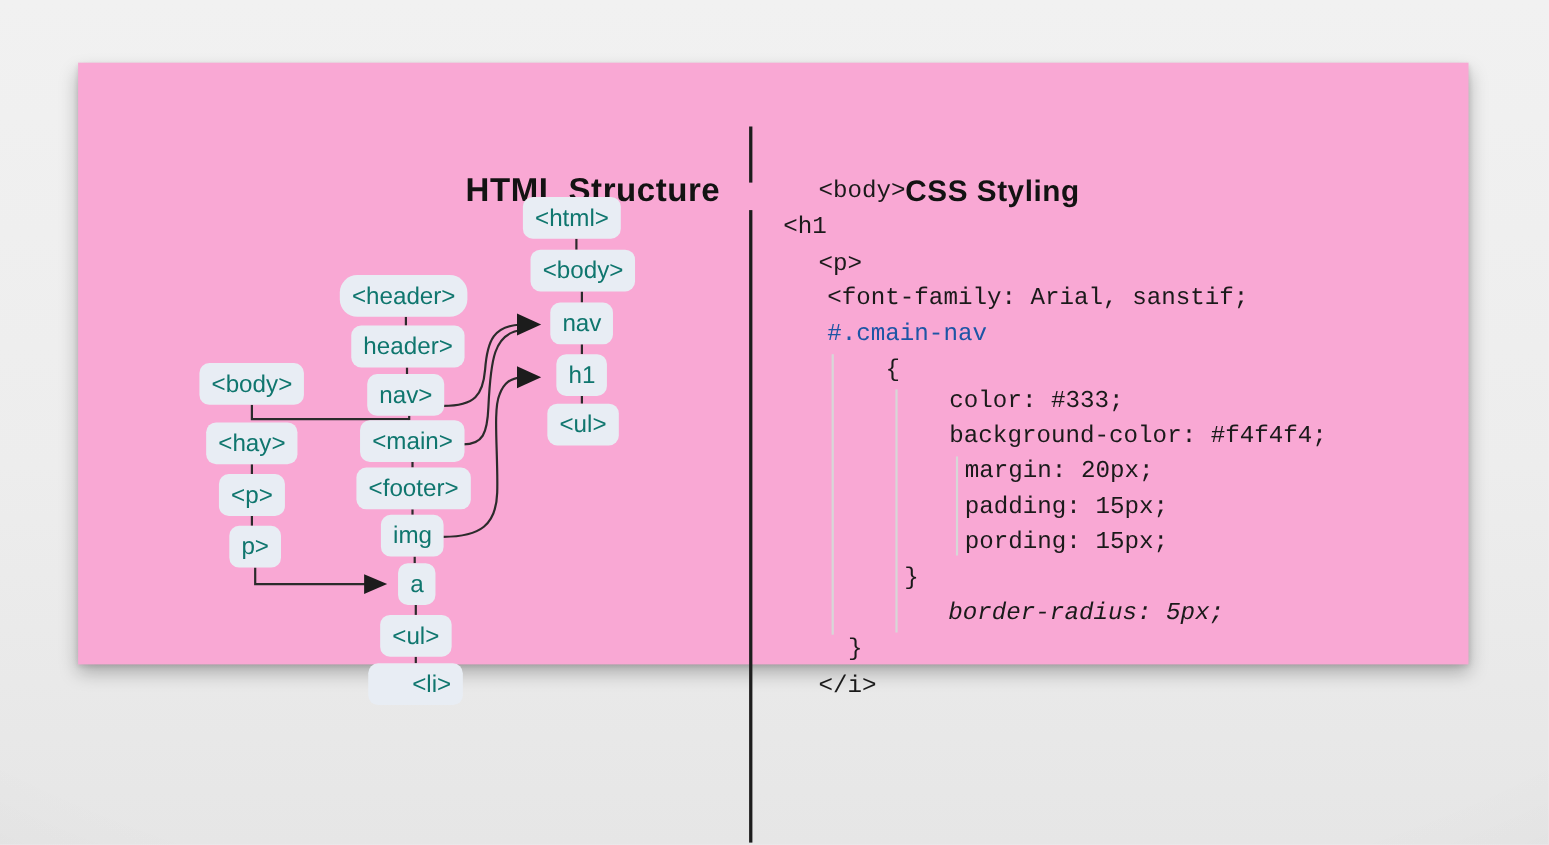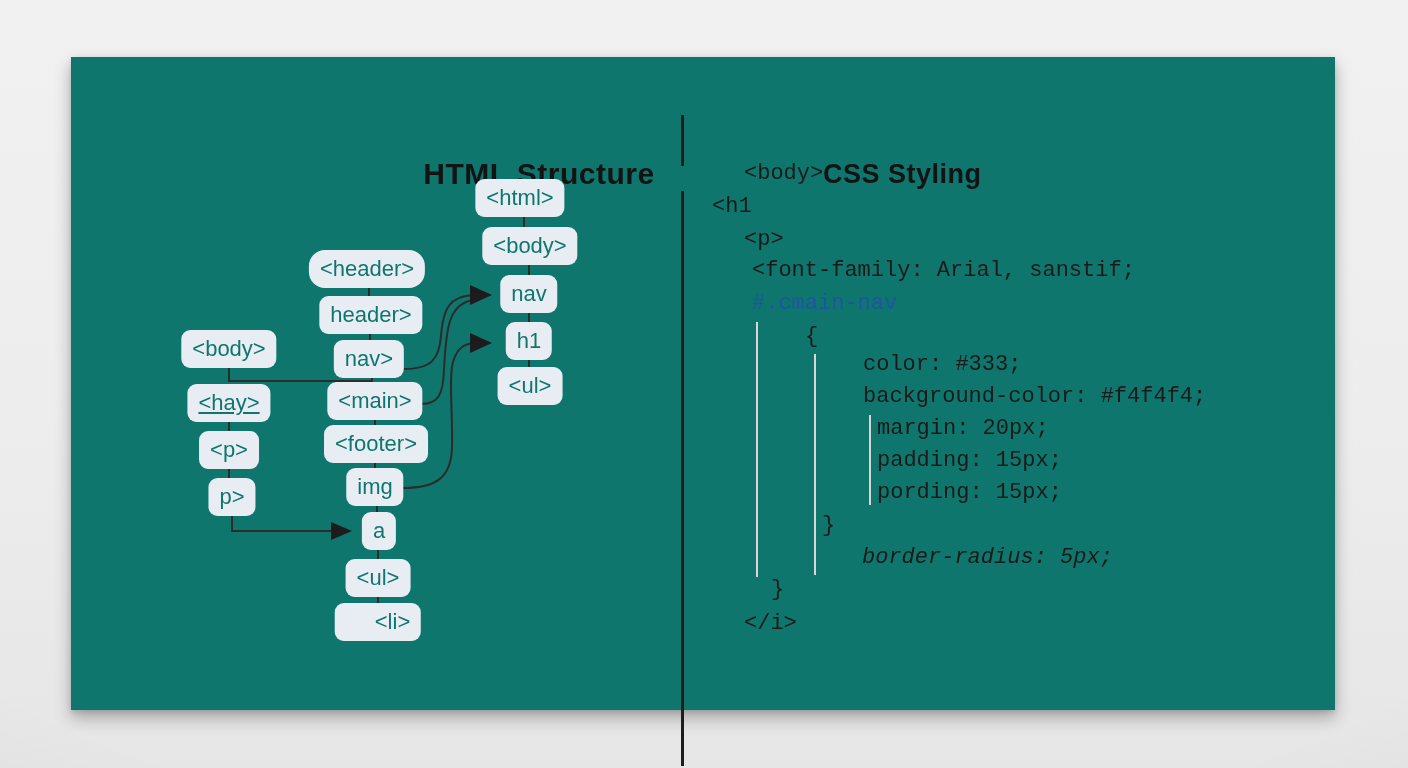--- a/index.html
+++ b/index.html
@@ -4,22 +4,22 @@
 <style>
   html,body{margin:0;padding:0;}
   body{
     width:1408px;height:768px;position:relative;overflow:hidden;
     background:
       radial-gradient(130% 130% at 50% 38%, rgba(0,0,0,0) 55%, rgba(0,0,0,0.09) 100%),
       linear-gradient(180deg,#f1f1f1 0%,#ededed 55%,#e6e6e6 100%);
     font-family:"Liberation Sans", sans-serif;
   }
   .card{
-    position:absolute;left:71px;top:57px;width:1264px;height:653px;
-    background:#0f766e;
+    position:absolute;left:71px;top:57px;width:1264px;height:547px;
+    background:#f9a8d4;
     box-shadow:0 8px 16px rgba(0,0,0,0.28), 0 2px 5px rgba(0,0,0,0.12);
   }
   .panel-title{
     position:absolute;color:#131313;font-weight:bold;font-size:30px;
     letter-spacing:0.5px;white-space:nowrap;
   }
   #title-left{left:468px;top:117px;transform:translate(-50%,-50%);}
   #title-right{left:752px;top:117px;transform:translate(0,-50%);font-size:27px;}
   .divider{position:absolute;left:681px;width:3px;background:#1d1d1d;}
   #divider-top{top:58px;height:51px;}
@@ -82,21 +82,21 @@
     <path d="M403 488 C437 488 451 477 452 448 C453 414 448 373 454 359 C458 348 464 344 474 343"></path>
   </g>
   <g fill="#1c1c1c" stroke="none">
     <polygon points="352,531 331,522 331,540"></polygon>
     <polygon points="492,295 470,285 470,305"></polygon>
     <polygon points="492,343 470,333 470,353"></polygon>
   </g>
 </svg>
 
 <div class="node" style="left:229px;top:349px;">&lt;body&gt;</div>
-<div class="node" style="left:229px;top:403px;text-decoration:underline;">&lt;hay&gt;</div>
+<div class="node" style="left:229px;top:403px;">&lt;hay&gt;</div>
 <div class="node" style="left:229px;top:450px;">&lt;p&gt;</div>
 <div class="node" style="left:232px;top:497px;">p&gt;</div>
 <div class="node" style="left:367px;top:269px;border-radius:16px;">&lt;header&gt;</div>
 <div class="node" style="left:371px;top:315px;">header&gt;</div>
 <div class="node" style="left:369px;top:359px;">nav&gt;</div>
 <div class="node" style="left:375px;top:401px;">&lt;main&gt;</div>
 <div class="node" style="left:376px;top:444px;">&lt;footer&gt;</div>
 <div class="node" style="left:375px;top:487px;">img</div>
 <div class="node" style="left:379px;top:531px;">a</div>
 <div class="node" style="left:378px;top:578px;">&lt;ul&gt;</div>

